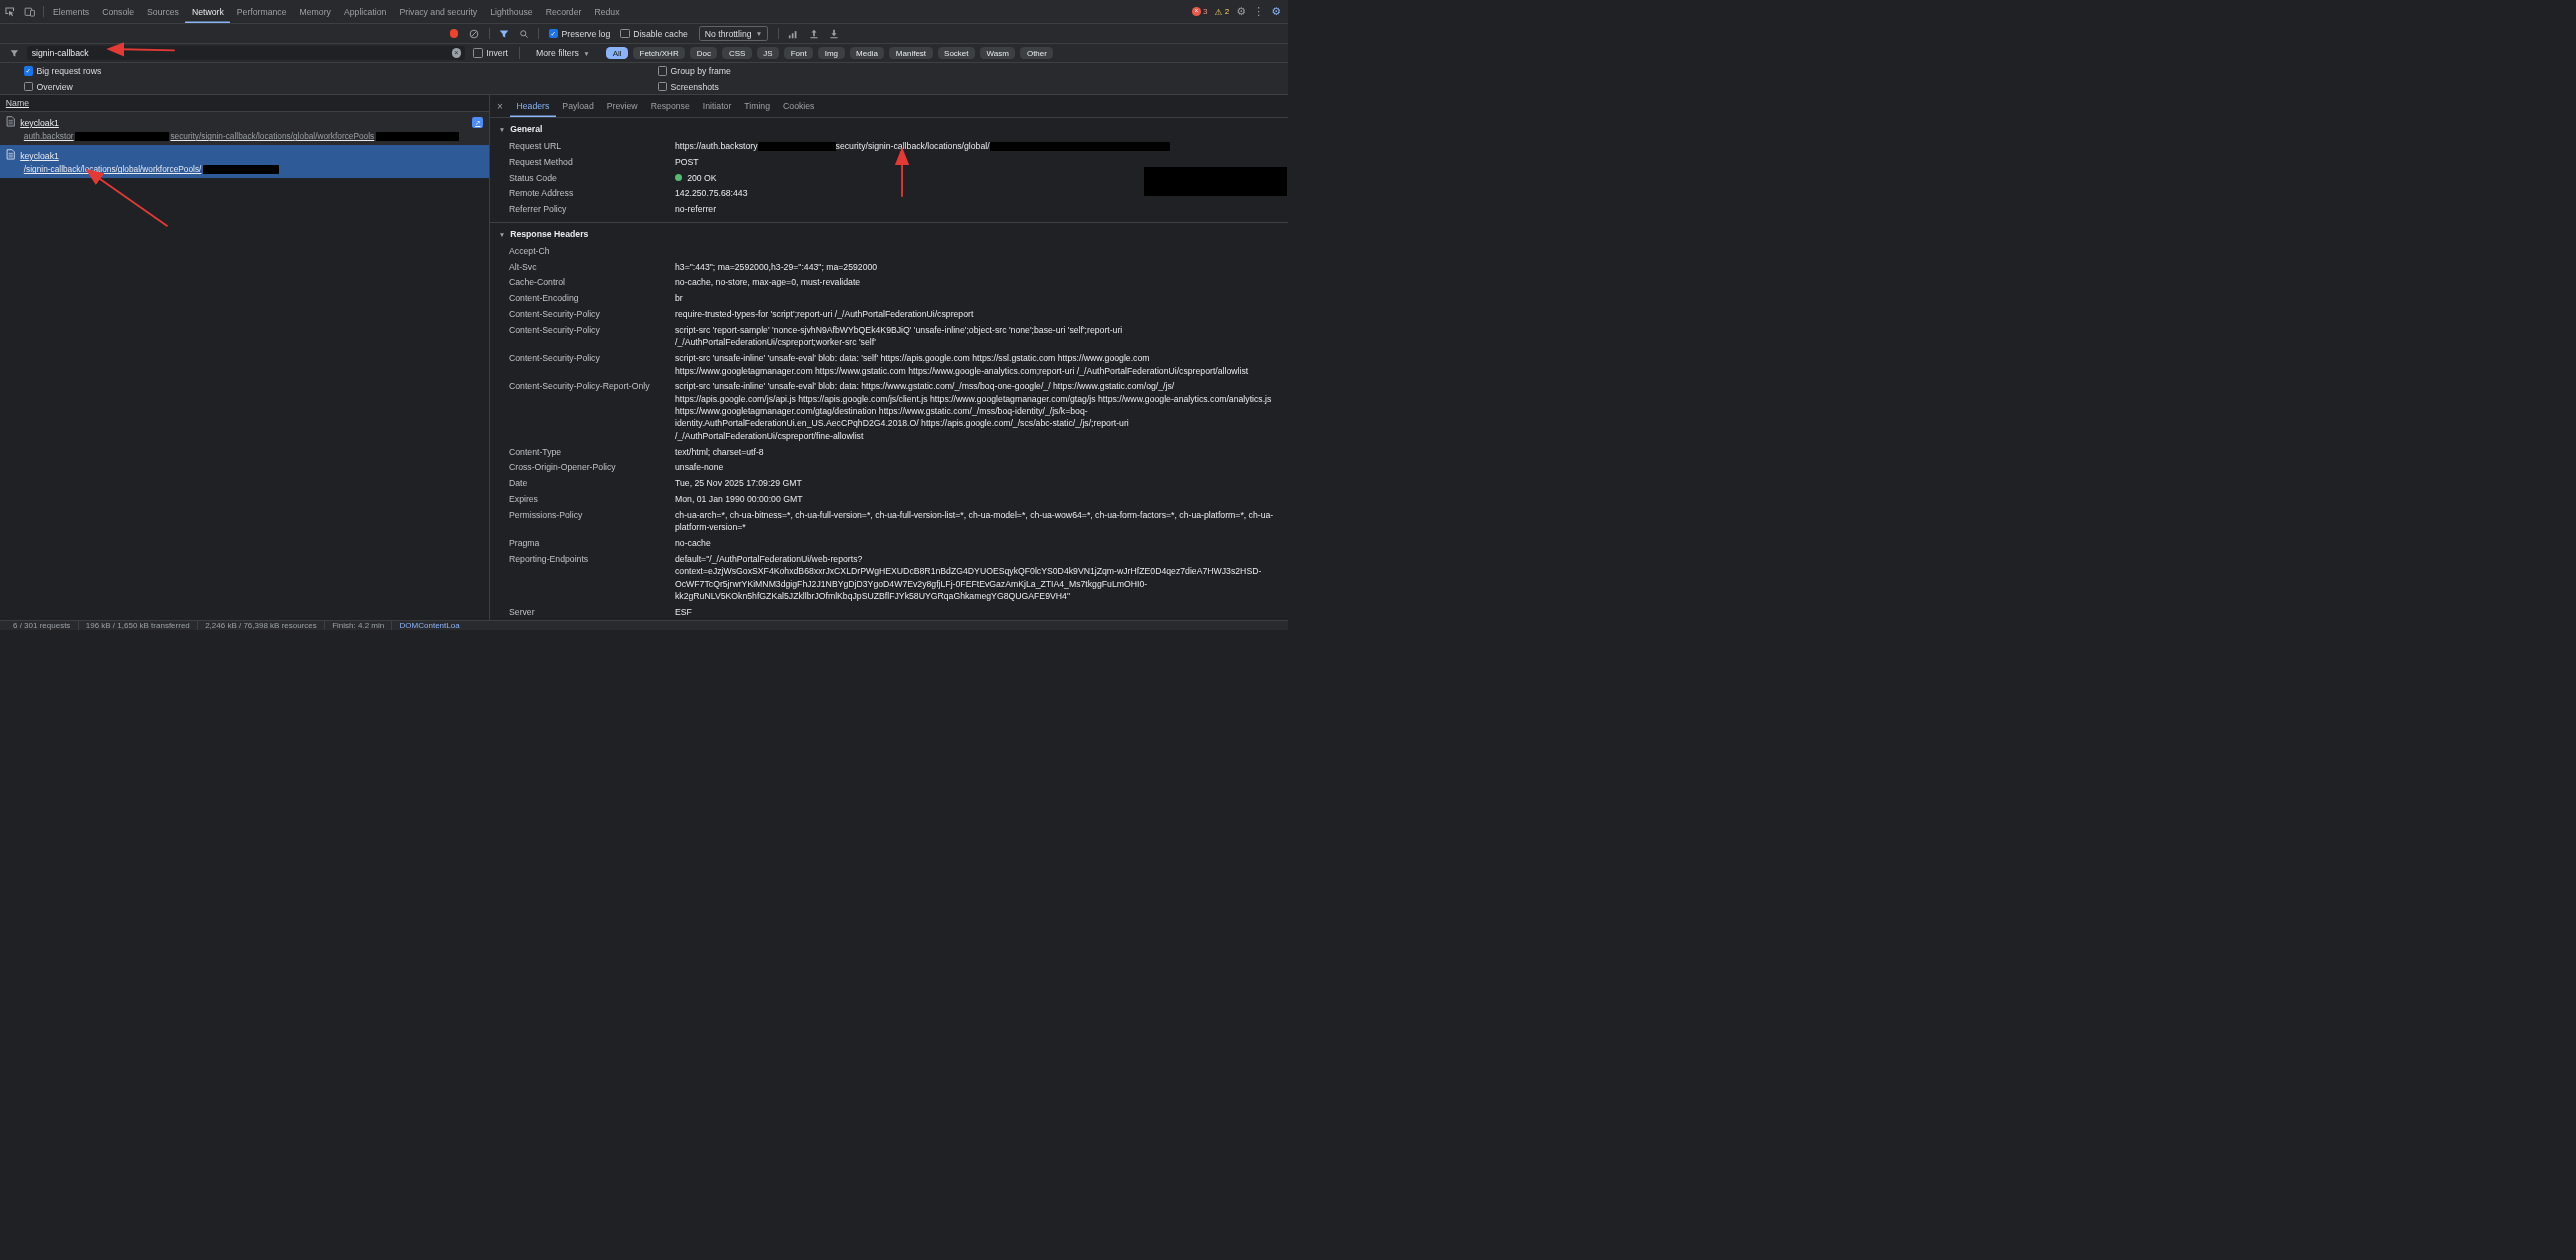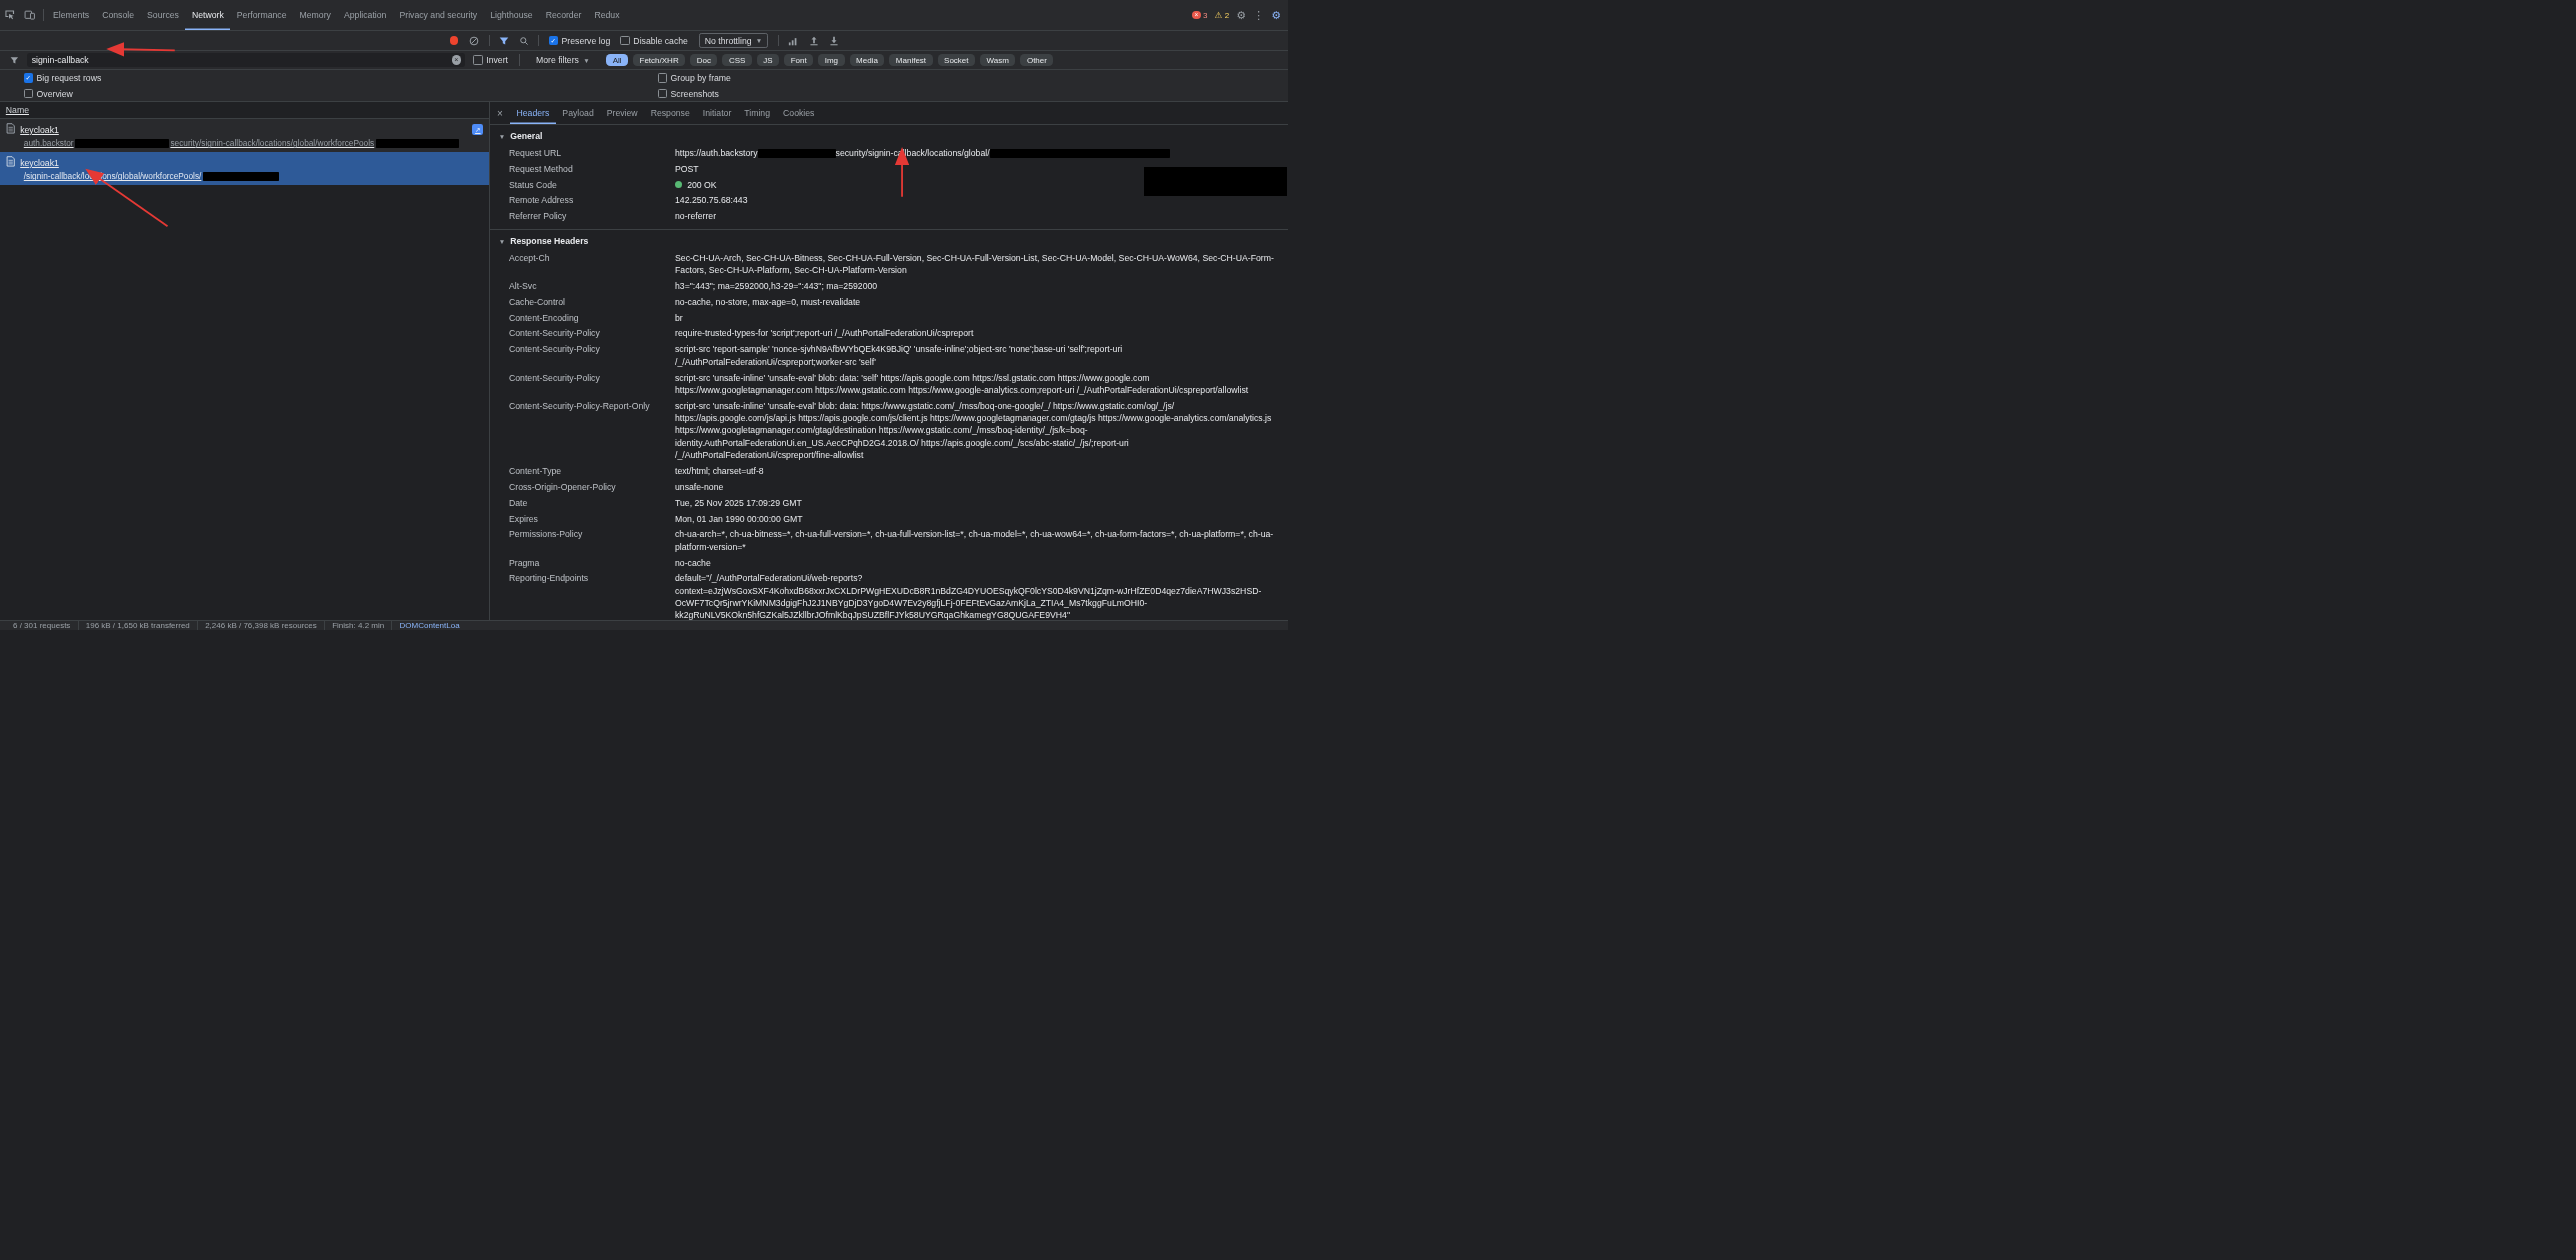--- a/index.html
+++ b/index.html
@@ -4,21 +4,21 @@
 <style>
   * { box-sizing: border-box; margin: 0; padding: 0; }
   html,body { width:1288px; height:630px; }
   body {
     background:#202124; color:#e8eaed;
     font-family:"Liberation Sans","DejaVu Sans",sans-serif;
     font-size:8.7px; overflow:hidden; position:relative;
   }
   .bar { background:#292a2d; border-bottom:0.7px solid #3c4043; display:flex; align-items:center; }
   
-  .topbar { height:31px; }
+  .topbar { height:24px; }
   .ibtn { width:20px; height:100%; display:flex; align-items:center; justify-content:center; color:#9aa0a6; cursor:pointer; }
   .vdiv { width:0.7px; height:11.5px; background:#494c50; margin:0 2.9px; flex:none; }
   .tabs { display:flex; height:100%; }
   .tab { padding:0 6.5px; height:100%; display:flex; align-items:center; color:#9aa0a6; white-space:nowrap; cursor:pointer; }
   .tab.selected { color:#e8eaed; box-shadow:inset 0 -1.4px 0 #8ab4f8; }
   .top-right { margin-left:auto; display:flex; align-items:center; gap:7.2px; padding-right:7.2px; height:100%; }
   .badge { display:flex; align-items:center; gap:2.2px; font-size:8px; }
   .errdot { width:8.7px; height:8.7px; border-radius:50%; background:#e9594c; color:#fff; font-size:6.5px; line-height:8.7px; text-align:center; }
   .err-n { color:#f28b82; }
   .warn-i { color:#fdd663; font-size:8.7px; }
@@ -326,21 +326,20 @@
         <div class="k">Referrer Policy</div>
         <div class="v">no-referrer</div>
       </div>
 
       <div class="sec rh">
         <span class="tri">▼</span>
         <span>Response Headers</span>
       </div>
       <div class="kv">
           <div class="k">Accept-Ch</div>
-          <div class="v">Sec-CH-UA-Arch, Sec-CH-UA-Bitness, Sec-CH-UA-Full-Version, Sec-CH-UA-Full-Version-List, Sec-CH-UA-Model, Sec-CH-UA-WoW64, Sec-CH-UA-Form-Factors, Sec-CH-UA-Platform, Sec-CH-UA-Platform-Version</div>
         </div>
       <div class="kv">
           <div class="k">Alt-Svc</div>
           <div class="v">h3=":443"; ma=2592000,h3-29=":443"; ma=2592000</div>
         </div>
       <div class="kv">
           <div class="k">Cache-Control</div>
           <div class="v">no-cache, no-store, max-age=0, must-revalidate</div>
         </div>
       <div class="kv">

